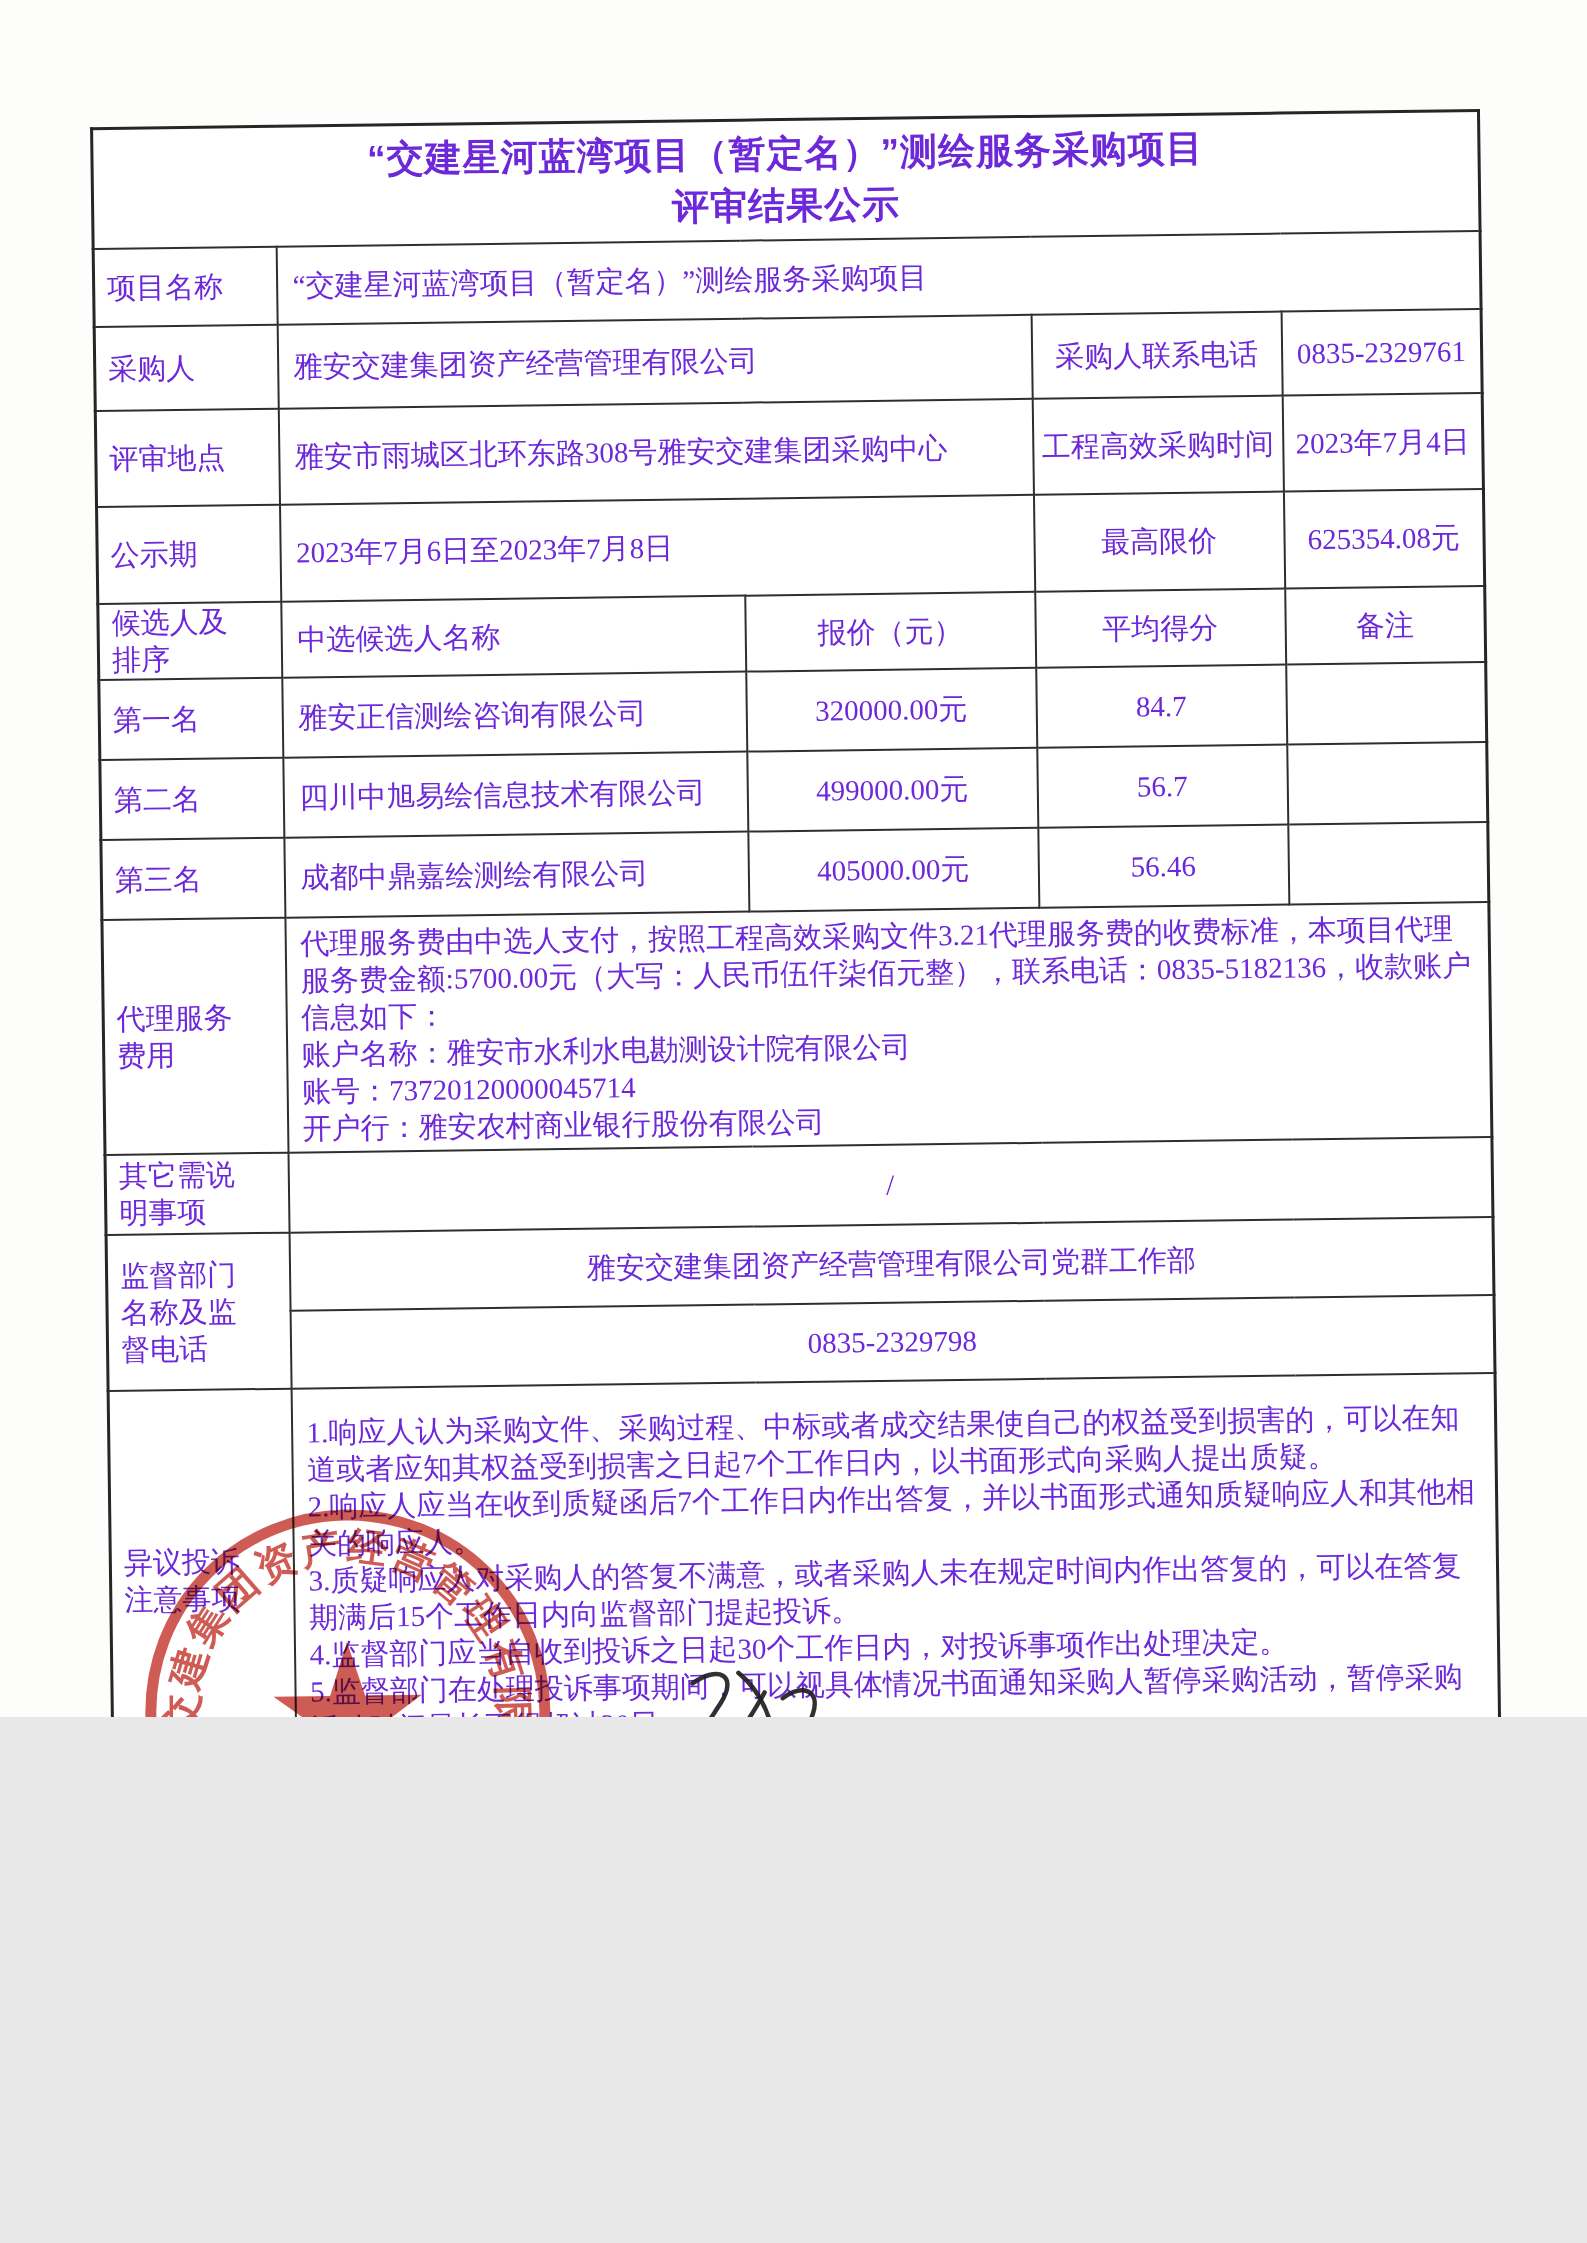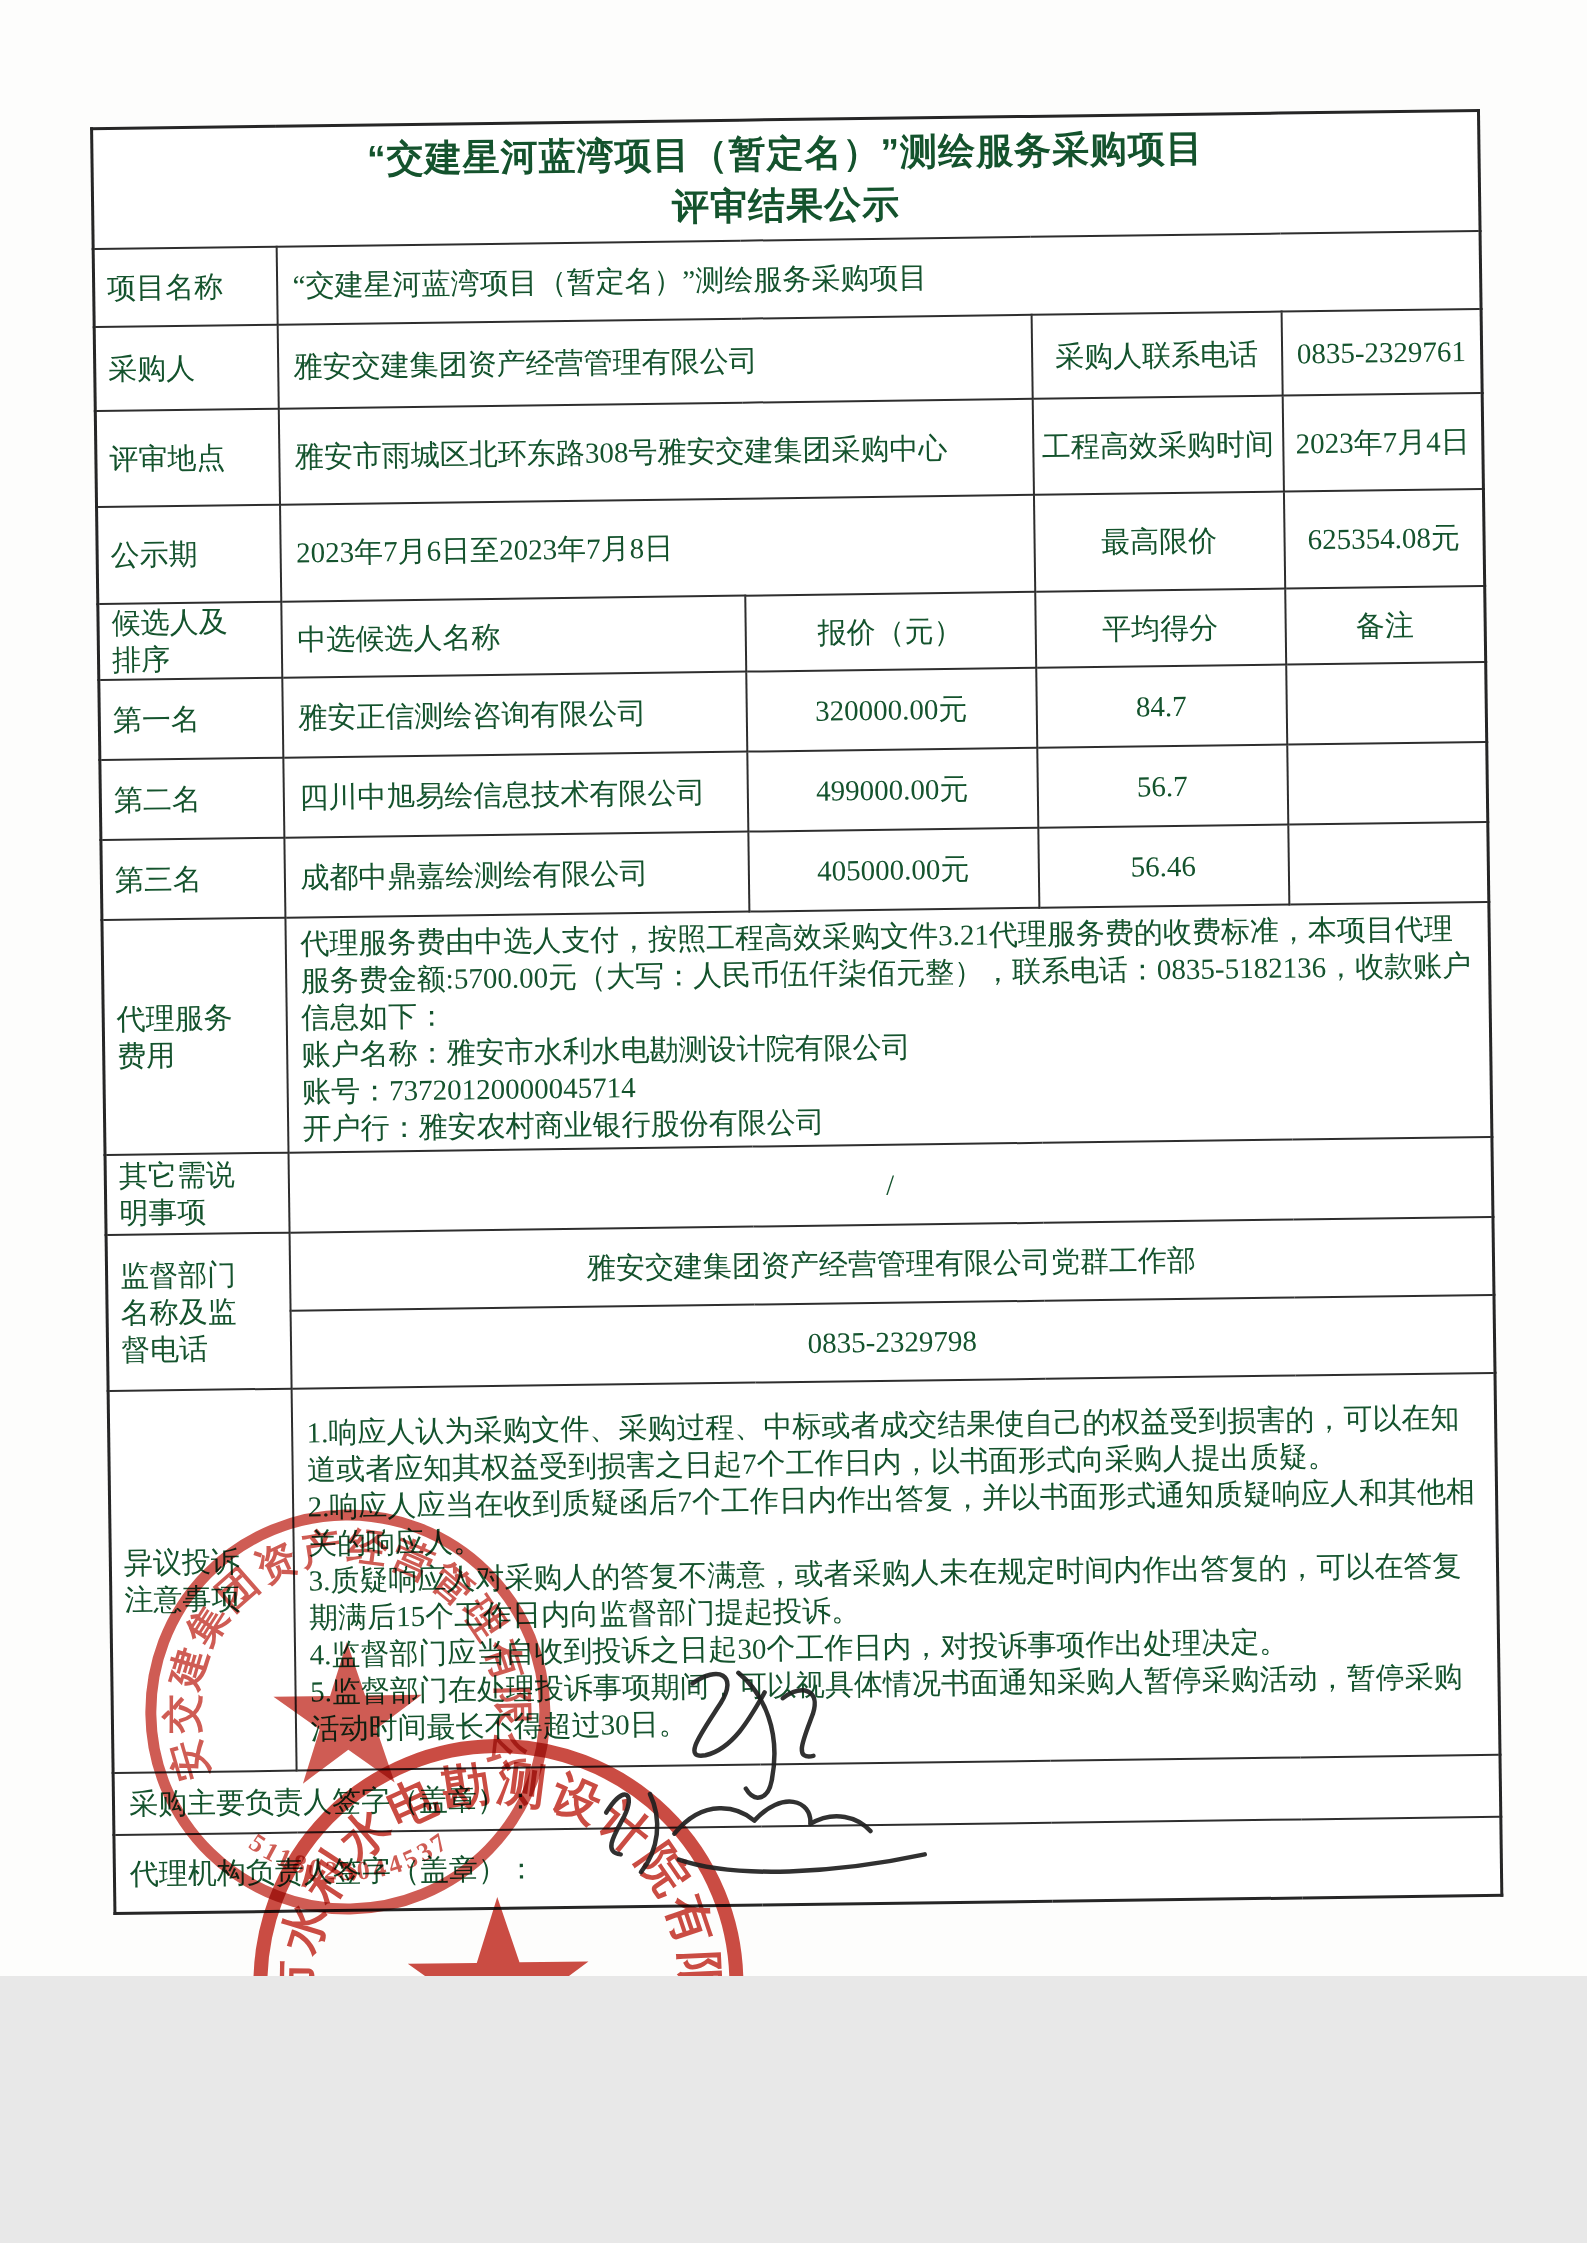--- a/index.html
+++ b/index.html
@@ -1,19 +1,19 @@
 <!DOCTYPE html>
 <html><head>
 <meta charset="utf-8">
 <style>
   html,body{margin:0;padding:0;background:#e8e8e8;}
   .page{
-    position:relative; width:1587px; height:1976px; margin:0 auto;
+    position:relative; width:1587px; height:1717px; margin:0 auto;
     background:#fdfdfc; overflow:hidden;
-    font-family:"Liberation Serif","DejaVu Serif",serif; color:#14532d;
+    font-family:"Liberation Serif","DejaVu Serif",serif; color:#6d28d9;
   }
   .sheet{
     position:absolute; left:101px; top:118px; width:1390px; height:2100px;
     transform:rotate(-0.75deg); transform-origin:50% 40%;
   }
   table.doc{
     border-collapse:collapse; table-layout:fixed; width:1387px;
     background:#fff;
   }
   table.doc td{

